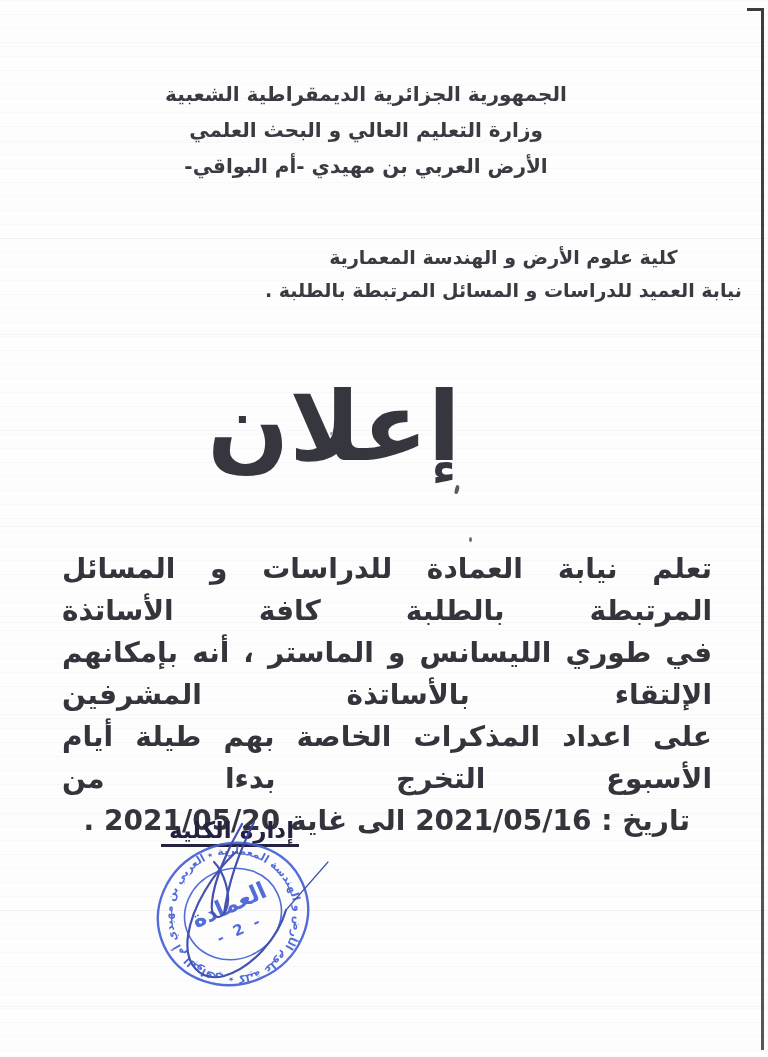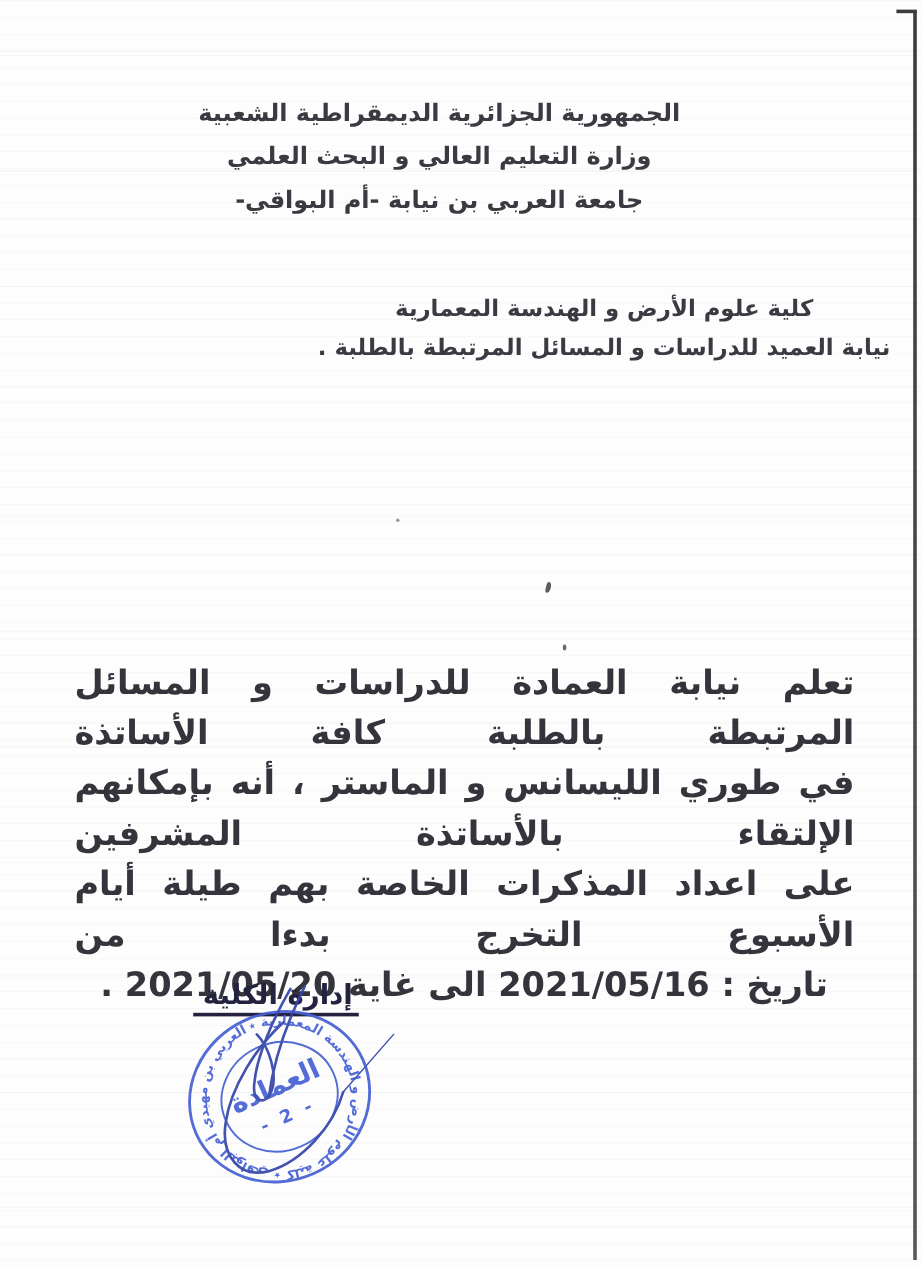--- a/index.html
+++ b/index.html
@@ -82,29 +82,30 @@
 <body>
 
 <div class="page">
 
   <div class="scan-edge-v"></div>
   <div class="scan-corner"></div>
 
   <header class="gov-header">
     <div>الجمهورية الجزائرية الديمقراطية الشعبية</div>
     <div>وزارة التعليم العالي و البحث العلمي</div>
-    <div>جامعة العربي بن نيابة -أم البواقي-</div>
+    <div>الأرض العربي بن مهيدي -أم البواقي-</div>
   </header>
 
 
   <div class="faculty">
     <div>كلية علوم الأرض و الهندسة المعمارية</div>
     <div>نيابة العميد للدراسات و المسائل المرتبطة بالطلبة .</div>
   </div>
 
+  <h1 class="title">إعلان</h1>
 
   <div class="body-text">
     <div class="just">تعلم نيابة العمادة للدراسات و المسائل المرتبطة بالطلبة كافة الأساتذة</div>
     <div class="just">في طوري الليسانس و الماستر ، أنه بإمكانهم الإلتقاء بالأساتذة المشرفين</div>
     <div class="just">على اعداد المذكرات الخاصة بهم طيلة أيام الأسبوع التخرج بدءا من</div>
     <div class="last">تاريخ : 2021/05/16 الى غاية 2021/05/20 .</div>
   </div>
 
   <div class="stamp-label">إدارة الكلية</div>
 

